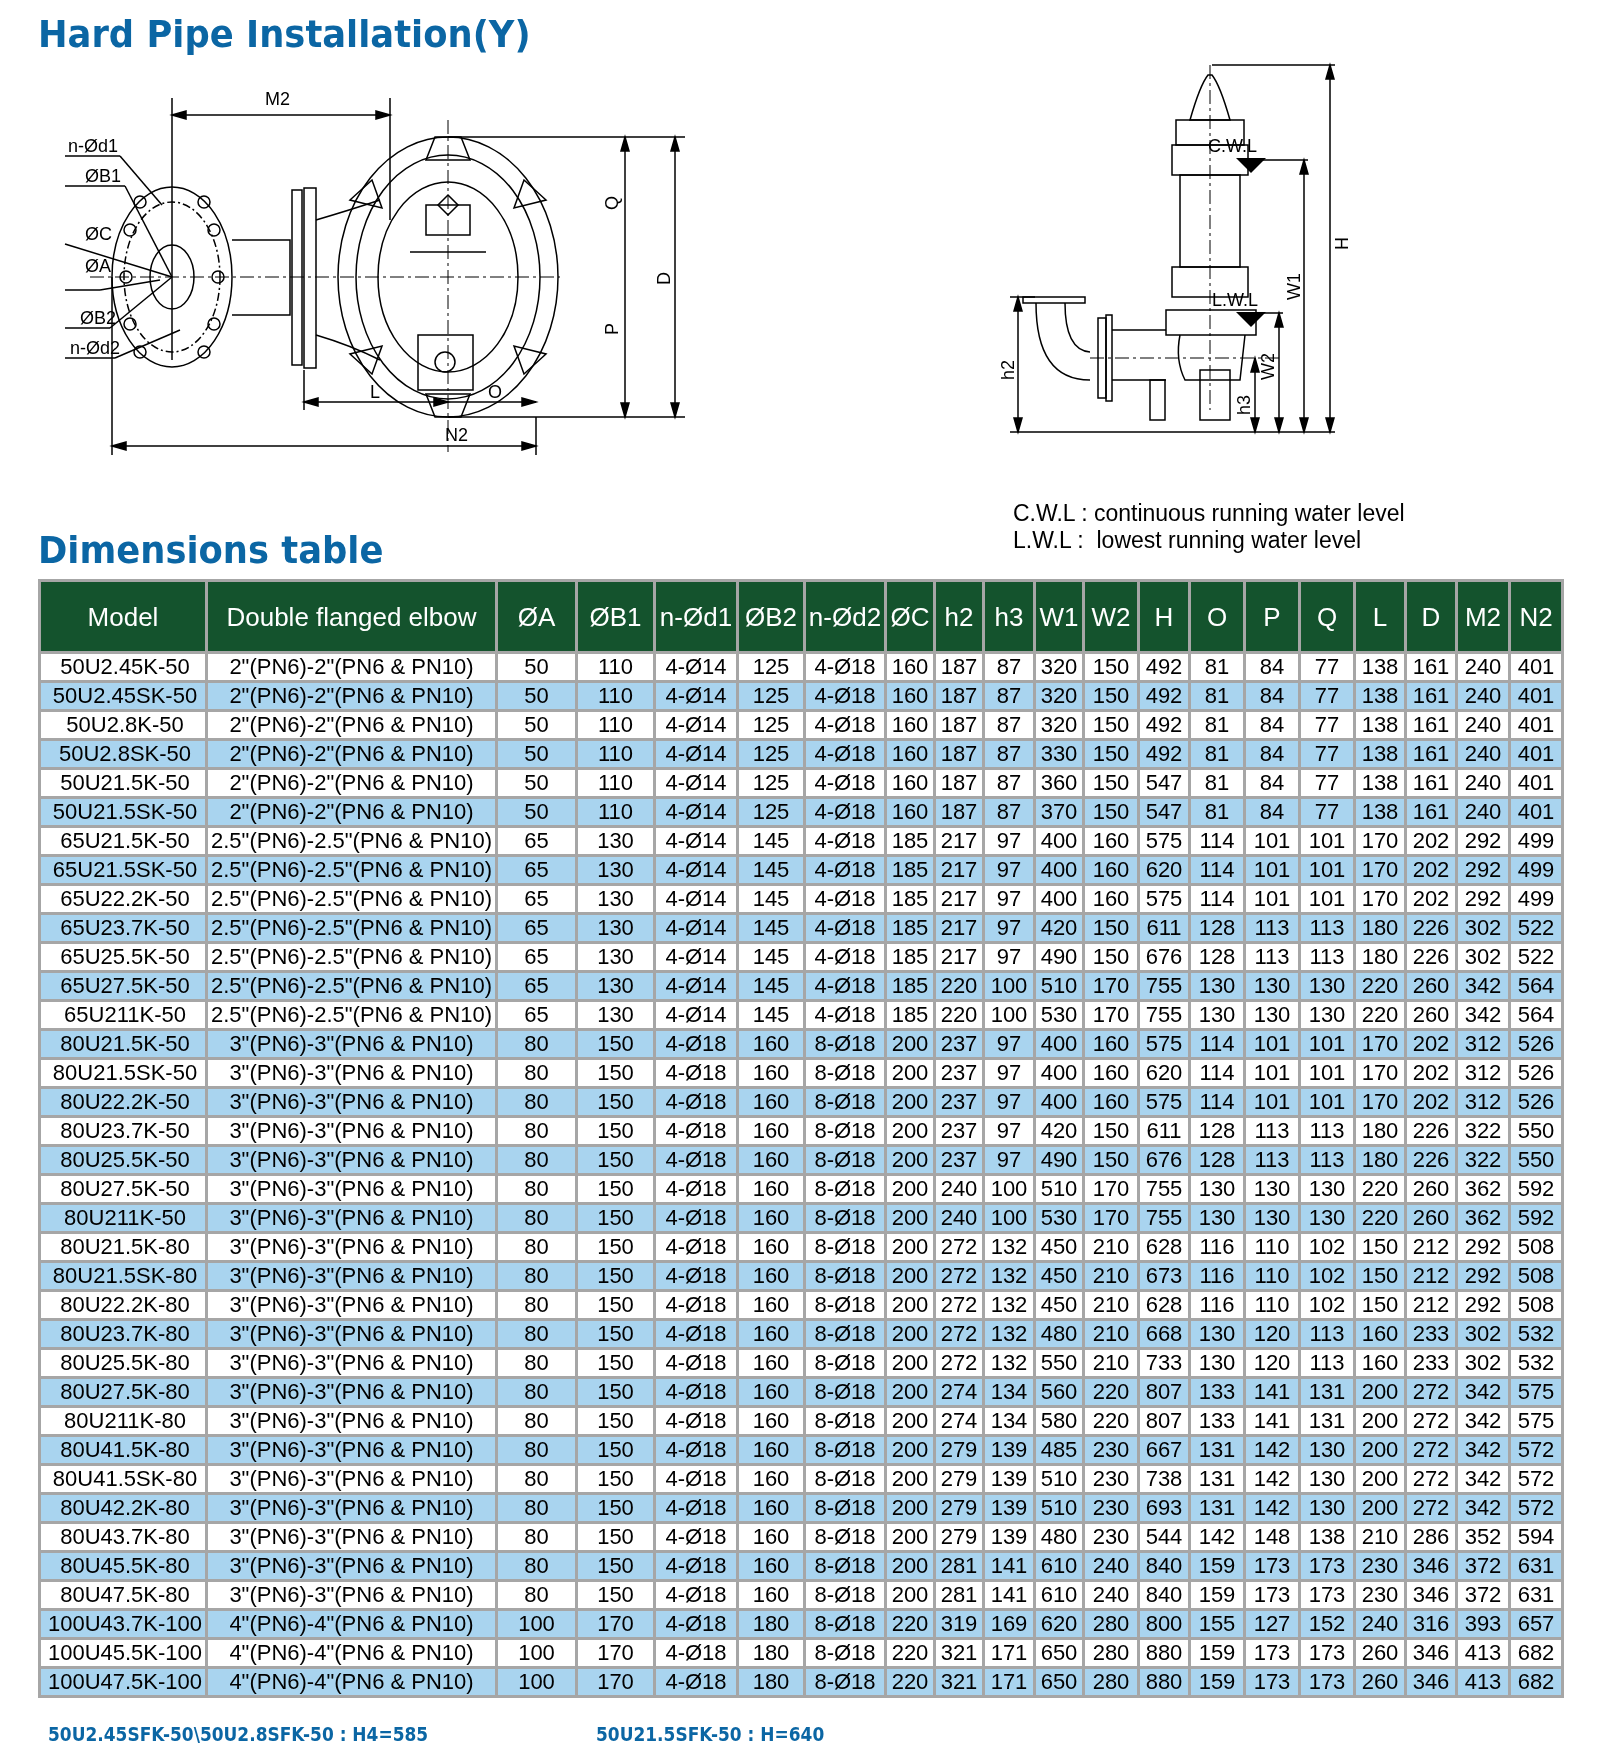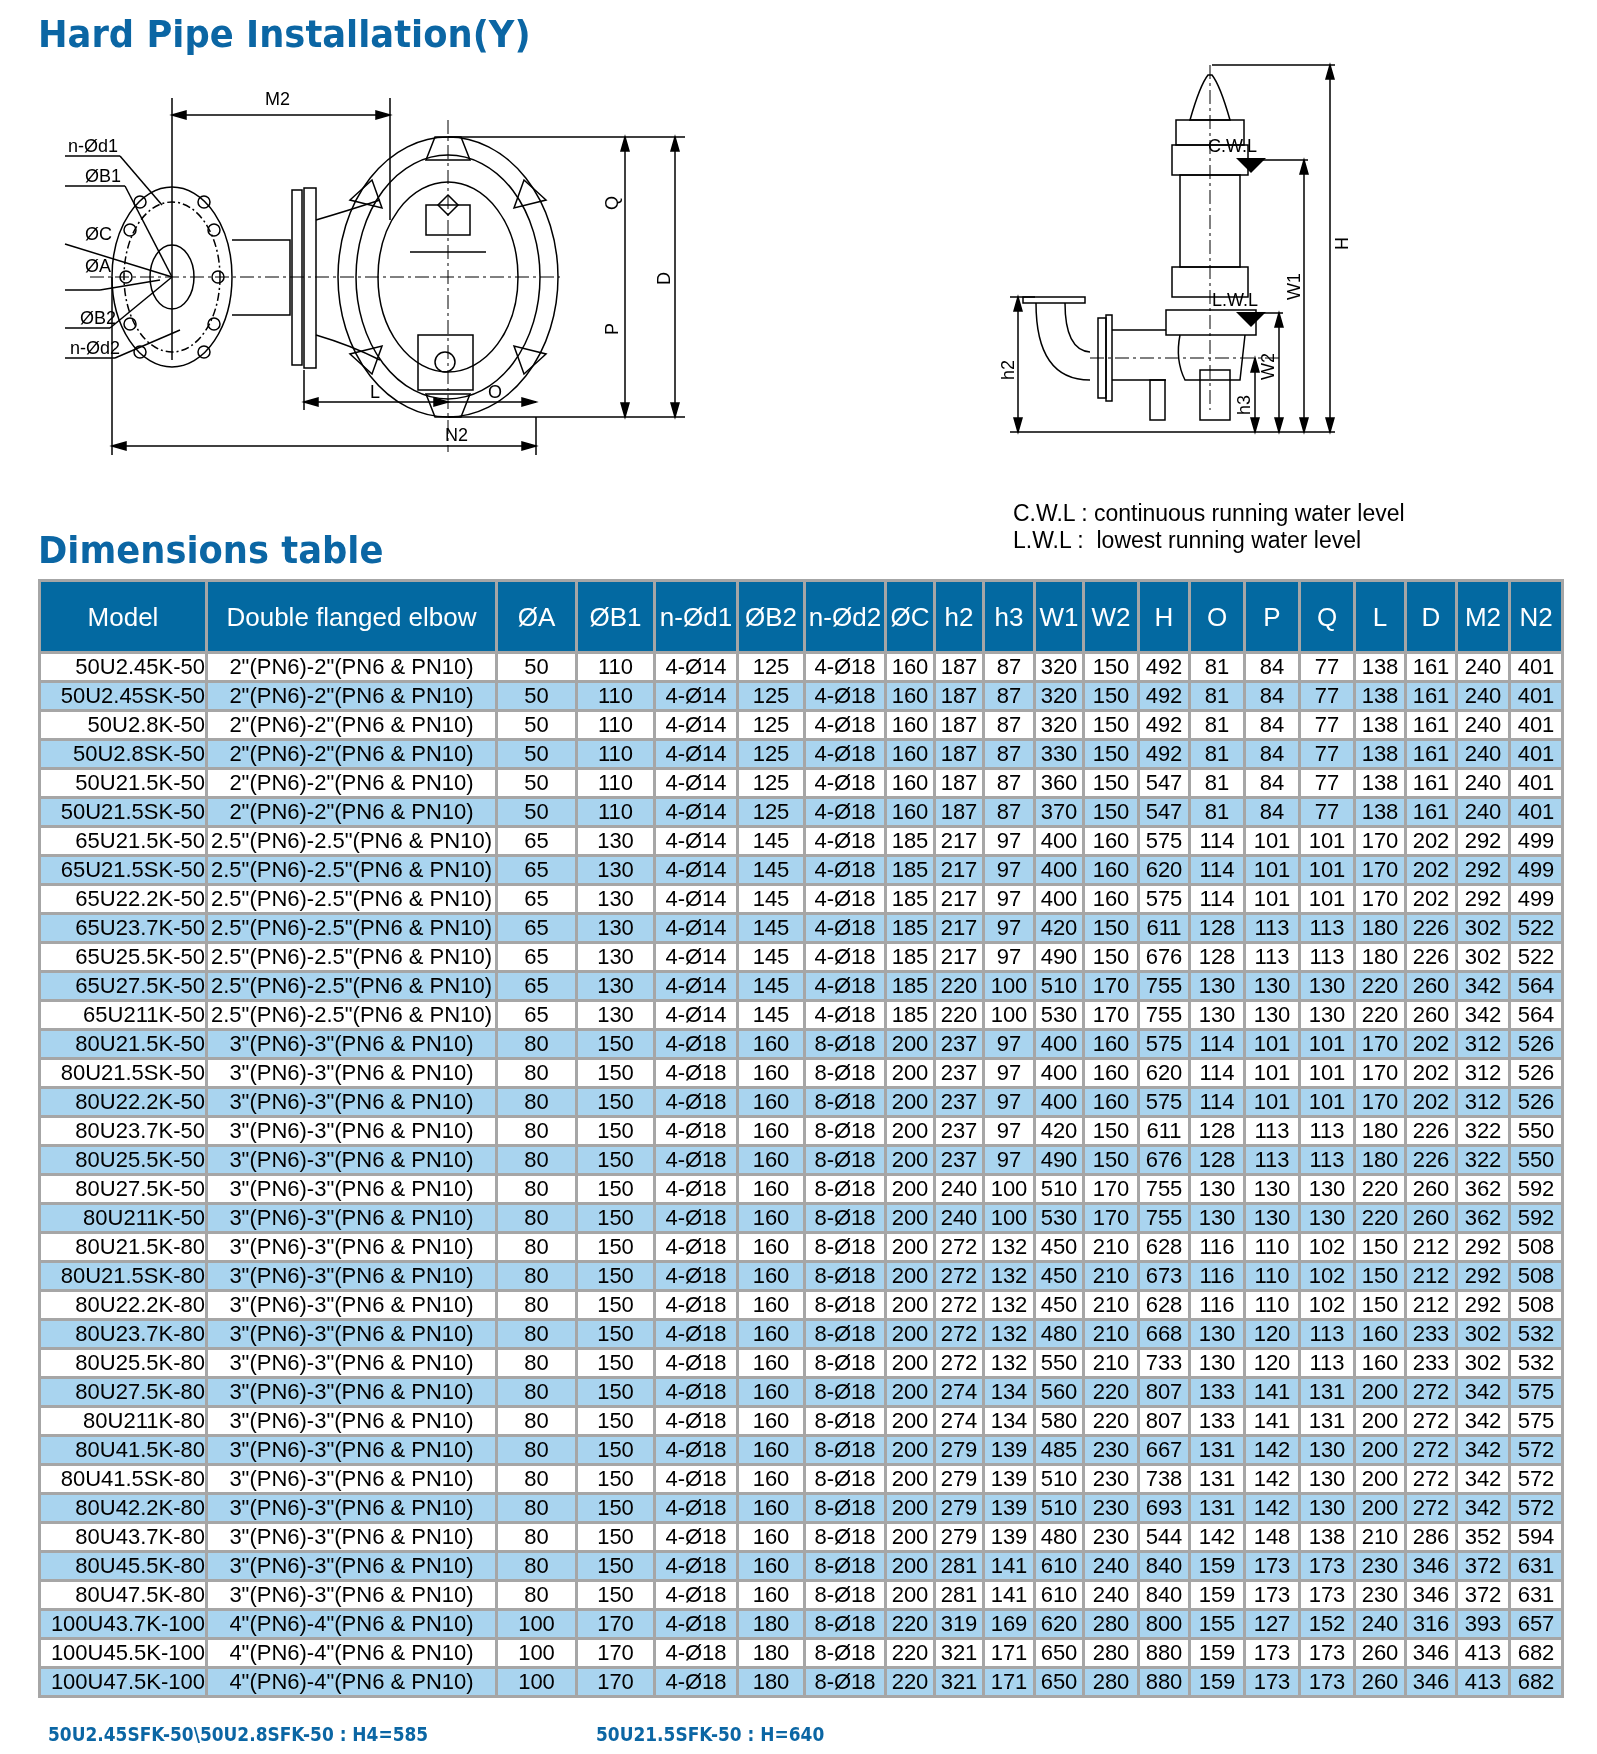--- a/index.html
+++ b/index.html
@@ -11,23 +11,23 @@
   #t2 { top: 528px; font-size: 38px; transform: scaleX(0.93); transform-origin: left; }
   .drawing { position: absolute; }
   #plan { left: 60px; top: 80px; width: 760px; height: 430px; }
   #side { left: 990px; top: 60px; width: 520px; height: 420px; }
   .legend { position: absolute; left: 1013px; top: 500px; font-size: 23px; line-height: 27px; }
   .legend div { white-space: pre; }
   table { position: absolute; left: 38px; top: 579px; border-collapse: collapse;
           table-layout: fixed; }
   th, td { border: 3px solid #a6a6a6; padding: 0; text-align: center;
            font-size: 22px; line-height: 26px; white-space: nowrap; overflow: hidden; }
-  th { background: #0369a1; color: #fff; font-weight: normal; height: 69px; font-size: 26px; }
+  th { background: #14532d; color: #fff; font-weight: normal; height: 69px; font-size: 26px; }
   td { height: 23px; }
-  td.model { text-align: right; padding-left: 4px; }
+  td.model { text-align: center; padding-left: 4px; }
   tr.alt td { background: #a9d4ef; }
   tr.plain td { background: #ffffff; }
   .footnote { position: absolute; top: 1722px; font-family: "DejaVu Sans", sans-serif;
               font-weight: bold; color: #0b66a4; font-size: 20px;
               transform: scaleX(0.85); transform-origin: left; }
   #fn1 { left: 48px; }
   #fn2 { left: 596px; }
   svg text { font-family: "Liberation Sans", sans-serif; }
 </style>
 </head>

